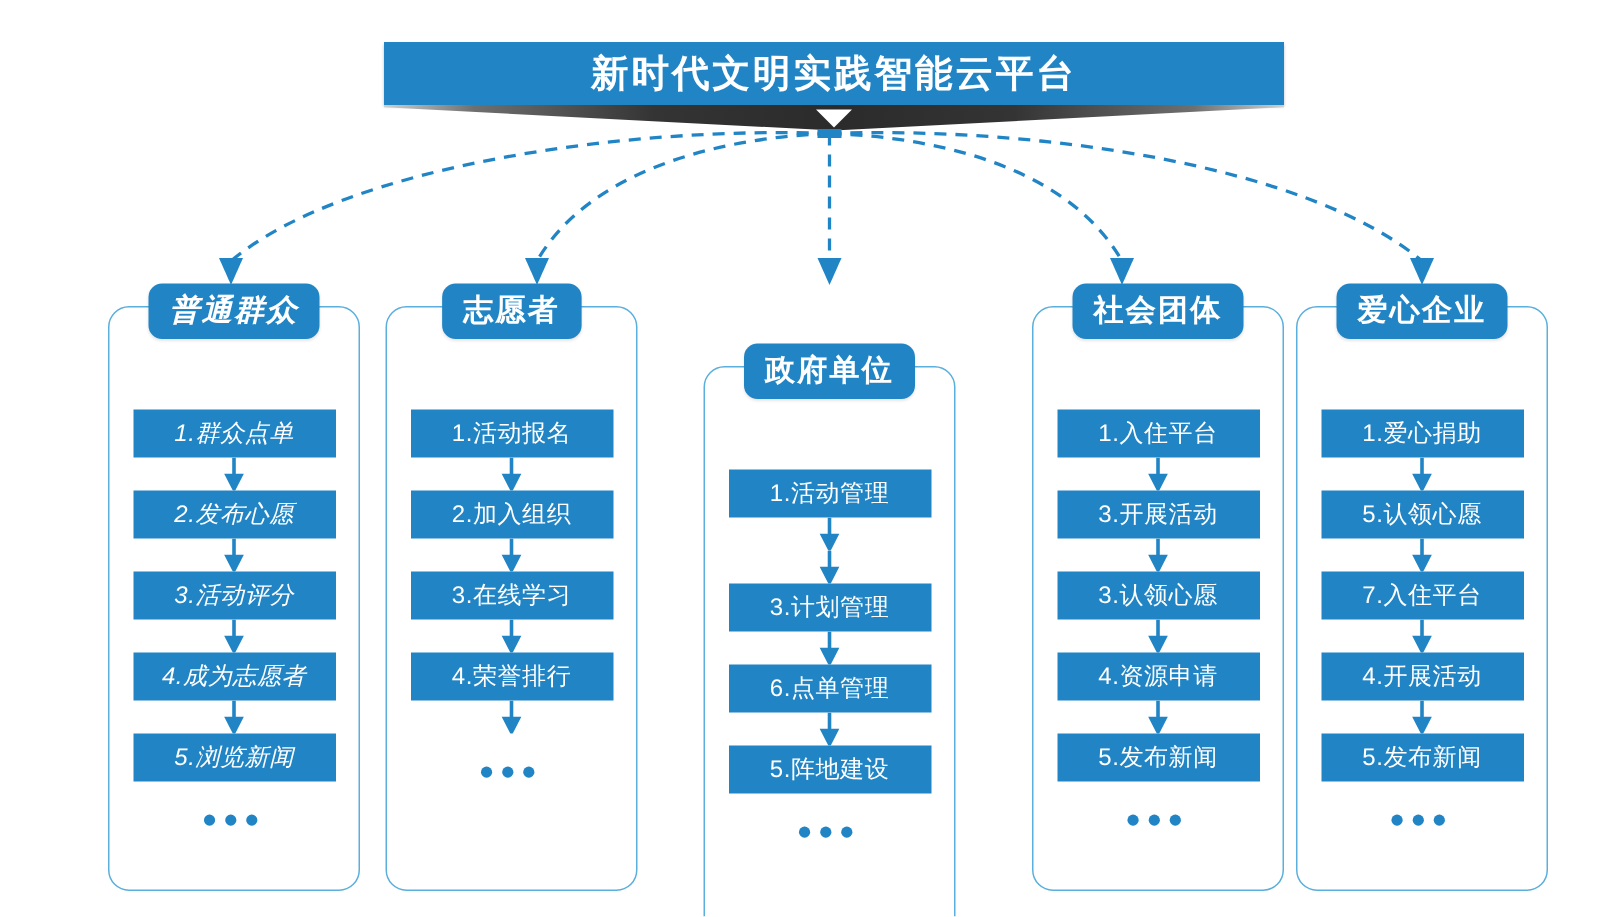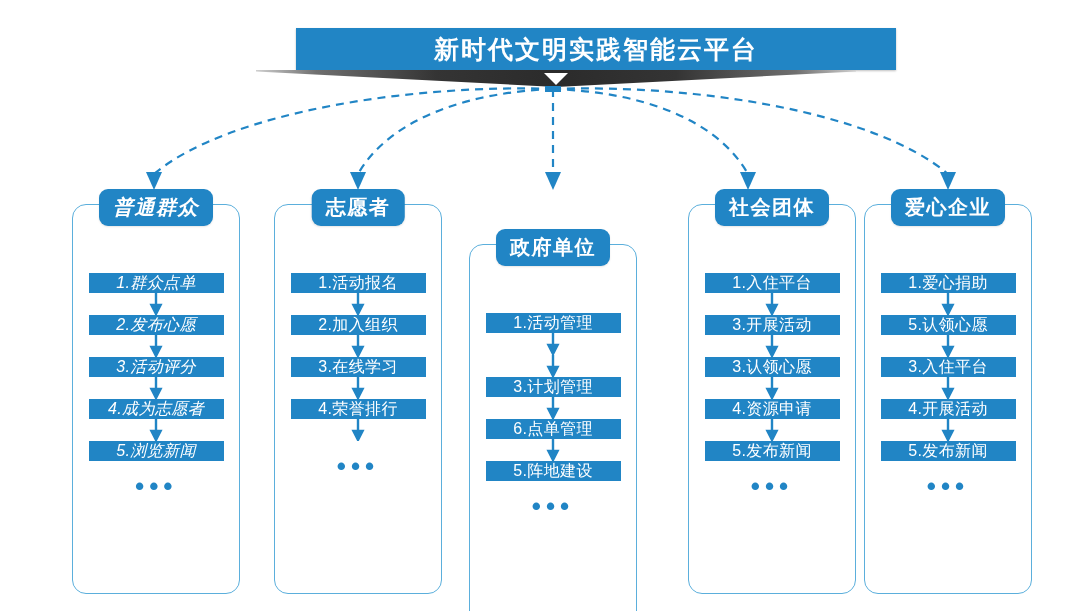--- a/index.html
+++ b/index.html
@@ -18,21 +18,20 @@
     overflow: hidden;
   }
 
   
   #banner-wrap {
     position: absolute;
     left: 256px;
     top: 28px;
     width: 600px;
     height: 42px;
-    margin-left: 40px;
   }
   #banner {
     position: absolute;
     inset: 0;
     background: #2185c5;
     display: flex;
     align-items: center;
     justify-content: center;
     box-shadow: 0 1px 2px rgba(0,0,0,0.25);
   }
@@ -95,21 +94,21 @@
     position: absolute;
     left: 0;
     right: 0;
     top: 68px;
     display: flex;
     flex-direction: column;
     align-items: center;
   }
   .step {
     width: 135px;
-    height: 20px;
+    height: 32px;
     background: #2185c5;
     color: #ffffff;
     font-size: 16px;
     display: flex;
     align-items: center;
     justify-content: center;
     letter-spacing: 0.4px;
     white-space: nowrap;
     box-sizing: border-box;
   }
@@ -197,21 +196,21 @@
         </svg>
       <div class="step">4.成为志愿者</div>
       <svg class="arrow-down" viewBox="0 0 14 22">
           <path d="M7,0 L7,13 M7,21 L2.4,12 L11.6,12 Z" stroke="#2185c5" stroke-width="2.4" fill="#2185c5"></path>
         </svg>
       <div class="step">5.浏览新闻</div>
       <div class="ellipsis">•••</div>
     </div>
   </div>
 
-  <div class="column" style="left:274px;">
+  <div class="column" style="left:257px;">
     <div class="col-header">志愿者</div>
     <div class="steps">
       <div class="step">1.活动报名</div>
       <svg class="arrow-down" viewBox="0 0 14 22">
           <path d="M7,0 L7,13 M7,21 L2.4,12 L11.6,12 Z" stroke="#2185c5" stroke-width="2.4" fill="#2185c5"></path>
         </svg>
       <div class="step">2.加入组织</div>
       <svg class="arrow-down" viewBox="0 0 14 22">
           <path d="M7,0 L7,13 M7,21 L2.4,12 L11.6,12 Z" stroke="#2185c5" stroke-width="2.4" fill="#2185c5"></path>
         </svg>
@@ -278,21 +277,21 @@
     <div class="col-header">爱心企业</div>
     <div class="steps">
       <div class="step">1.爱心捐助</div>
       <svg class="arrow-down" viewBox="0 0 14 22">
           <path d="M7,0 L7,13 M7,21 L2.4,12 L11.6,12 Z" stroke="#2185c5" stroke-width="2.4" fill="#2185c5"></path>
         </svg>
       <div class="step">5.认领心愿</div>
       <svg class="arrow-down" viewBox="0 0 14 22">
           <path d="M7,0 L7,13 M7,21 L2.4,12 L11.6,12 Z" stroke="#2185c5" stroke-width="2.4" fill="#2185c5"></path>
         </svg>
-      <div class="step">3.入住平台</div>
+      <div class="step">7.入住平台</div>
       <svg class="arrow-down" viewBox="0 0 14 22">
           <path d="M7,0 L7,13 M7,21 L2.4,12 L11.6,12 Z" stroke="#2185c5" stroke-width="2.4" fill="#2185c5"></path>
         </svg>
       <div class="step">4.开展活动</div>
       <svg class="arrow-down" viewBox="0 0 14 22">
           <path d="M7,0 L7,13 M7,21 L2.4,12 L11.6,12 Z" stroke="#2185c5" stroke-width="2.4" fill="#2185c5"></path>
         </svg>
       <div class="step">5.发布新闻</div>
       <div class="ellipsis">•••</div>
     </div>

